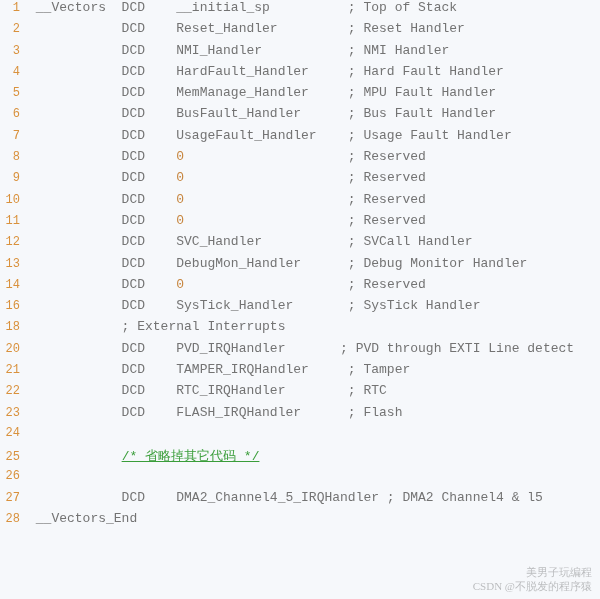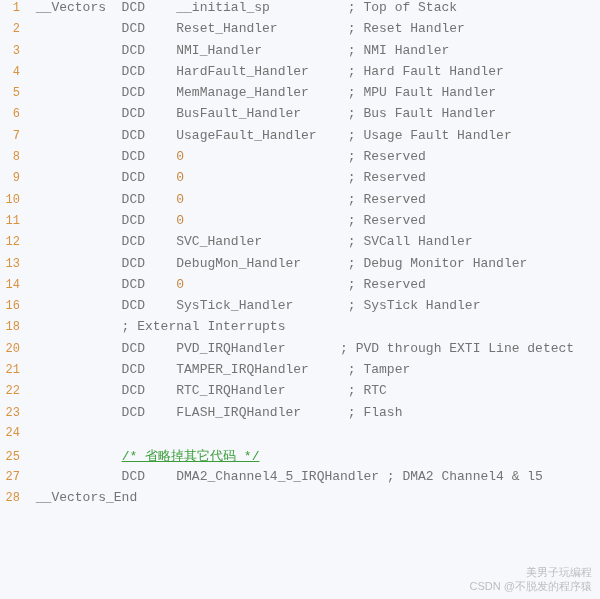--- a/index.html
+++ b/index.html
@@ -32,21 +32,21 @@
   }
   .txt { color: #737373; }
   .num { color: #c7863f; }
   .comment-green { color: #3a9d3a; text-decoration: underline; }
   .watermark {
     position: absolute;
     right: 8px;
     bottom: 6px;
     font-size: 11px;
     color: rgba(0,0,0,0.25);
-    font-family: Liberation Sans, sans-serif;
+    font-family: Liberation Serif, serif;
     text-align: right;
     line-height: 14px;
   }
 </style>
 </head>
 <body>
 
 <div class="code-block" id="code-root">
     <div class="line"><span class="gutter">1</span><span><span class="txt"> __Vectors  DCD    __initial_sp          ; Top of Stack</span></span></div>
     <div class="line"><span class="gutter">2</span><span><span class="txt">            DCD    Reset_Handler         ; Reset Handler</span></span></div>
@@ -63,20 +63,21 @@
     <div class="line"><span class="gutter">13</span><span><span class="txt">            DCD    DebugMon_Handler      ; Debug Monitor Handler</span></span></div>
     <div class="line"><span class="gutter">14</span><span><span class="txt">            DCD    </span><span class="num">0</span><span class="txt">                     ; Reserved</span></span></div>
     <div class="line"><span class="gutter">16</span><span><span class="txt">            DCD    SysTick_Handler       ; SysTick Handler</span></span></div>
     <div class="line"><span class="gutter">18</span><span><span class="txt">            ; External Interrupts</span></span></div>
     <div class="line"><span class="gutter">20</span><span><span class="txt">            DCD    PVD_IRQHandler       ; PVD through EXTI Line detect</span></span></div>
     <div class="line"><span class="gutter">21</span><span><span class="txt">            DCD    TAMPER_IRQHandler     ; Tamper</span></span></div>
     <div class="line"><span class="gutter">22</span><span><span class="txt">            DCD    RTC_IRQHandler        ; RTC</span></span></div>
     <div class="line"><span class="gutter">23</span><span><span class="txt">            DCD    FLASH_IRQHandler      ; Flash</span></span></div>
     <div class="line"><span class="gutter">24</span><span><span class="txt"></span></span></div>
     <div class="line"><span class="gutter">25</span><span><span class="txt">            </span><span class="comment-green">/* 省略掉其它代码 */</span></span></div>
+    <div class="line"><span class="gutter">26</span><span><span class="txt"></span></span></div>
     <div class="line"><span class="gutter">27</span><span><span class="txt">            DCD    DMA2_Channel4_5_IRQHandler ; DMA2 Channel4 &amp; l5</span></span></div>
     <div class="line"><span class="gutter">28</span><span><span class="txt"> __Vectors_End</span></span></div>
   </div>
 
 <div class="watermark">
   <div>美男子玩编程</div>
   <div>CSDN @不脱发的程序猿</div>
 </div>
 
 </body></html>

